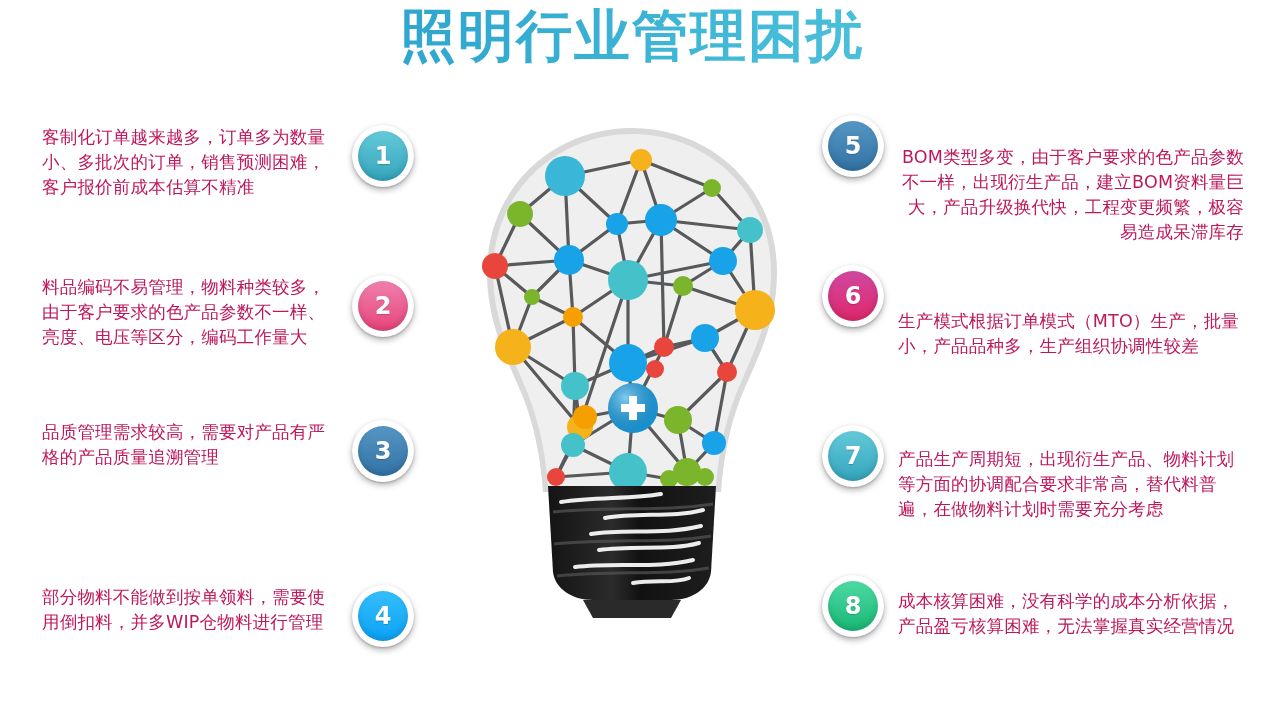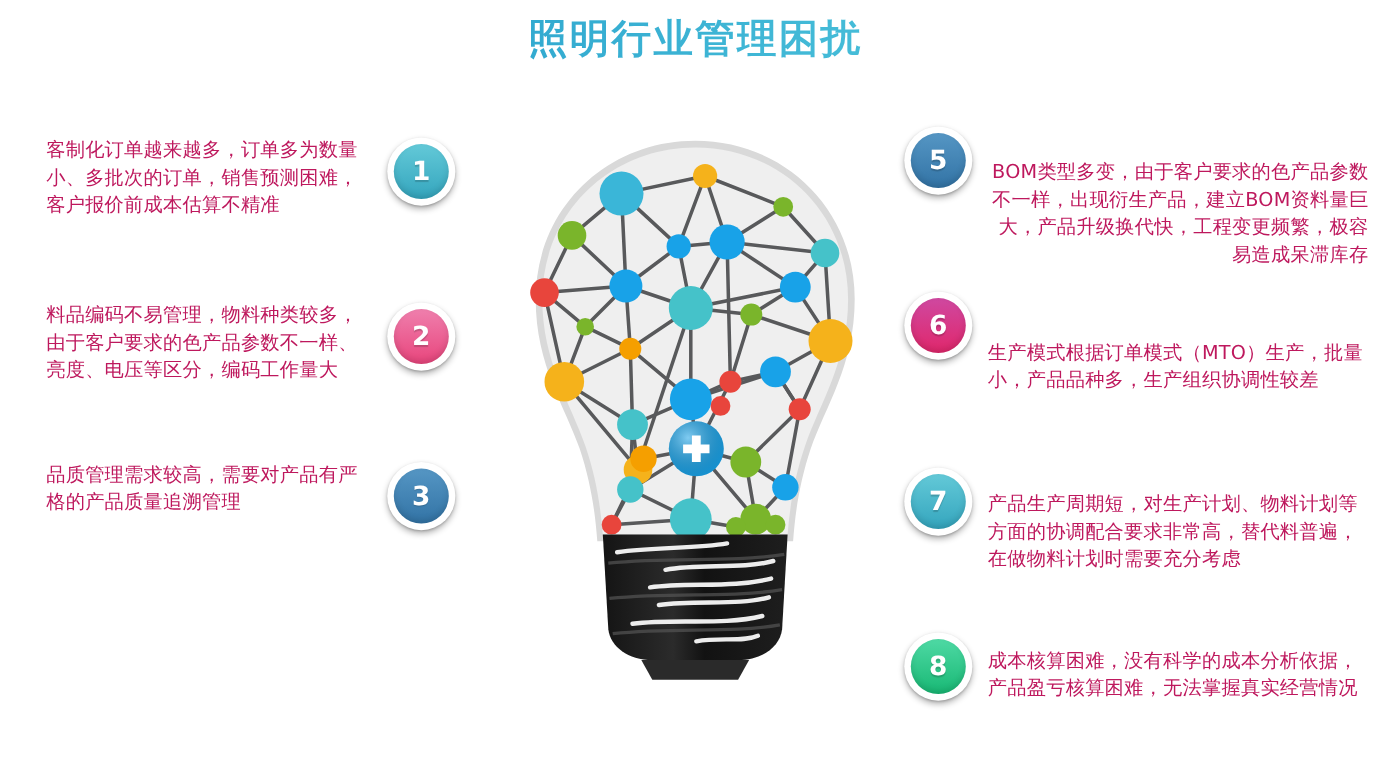--- a/index.html
+++ b/index.html
@@ -9,21 +9,21 @@
     width:1264px; height:711px;
     position:relative; overflow:hidden;
     font-family:"DejaVu Sans","Liberation Sans",sans-serif;
     color:#262626;
   }
 
   
   #slide-title {
     position:absolute; top:6px; left:0; width:100%;
     text-align:center;
-    font-size:36px; font-weight:bold; letter-spacing:2px;
+    font-size:56px; font-weight:bold; letter-spacing:2px;
     line-height:60px;
     background-image:linear-gradient(100deg,#1f94c4 0%,#2ba3cd 28%,#45bcd8 62%,#63cfe2 100%);
     -webkit-background-clip:text; background-clip:text;
     -webkit-text-fill-color:transparent; color:transparent;
     white-space:nowrap;
   }
 
   
   .col { position:absolute; top:0; width:370px; height:711px; }
   #left-column  { left:42px; }
@@ -271,20 +271,28 @@
 
   <div class="item" style="top:420px;">
     <div class="body-text">品质管理需求较高，需要对产品有严格的产品质量追溯管理</div>
     <div class="badge-wrap">
       <div class="badge" style="background-image:linear-gradient(180deg,#5596c4,#3273a5);">
         <span>3</span>
       </div>
     </div>
   </div>
 
+  <div class="item" style="top:585px;">
+    <div class="body-text">部分物料不能做到按单领料，需要使用倒扣料，并多WIP仓物料进行管理</div>
+    <div class="badge-wrap">
+      <div class="badge" style="background-image:linear-gradient(180deg,#35befc,#0aa2f5);">
+        <span>4</span>
+      </div>
+    </div>
+  </div>
 
 </div>
 
 <div id="right-column" class="col">
 
   <div class="item" style="top:115px;">
     <div class="badge-wrap">
       <div class="badge" style="background-image:linear-gradient(180deg,#5596c4,#3273a5);">
         <span>5</span>
       </div>
@@ -300,21 +308,21 @@
     </div>
     <div class="body-text" style="margin-top:44px;">生产模式根据订单模式（MTO）生产，批量小，产品品种多，生产组织协调性较差</div>
   </div>
 
   <div class="item" style="top:425px;">
     <div class="badge-wrap">
       <div class="badge" style="background-image:linear-gradient(180deg,#63c9d8,#34a5bd);">
         <span>7</span>
       </div>
     </div>
-    <div class="body-text" style="margin-top:22px;">产品生产周期短，对生产计划、物料计划等方面的协调配合要求非常高，替代料普遍，在做物料计划时需要充分考虑</div>
+    <div class="body-text" style="margin-top:22px;">产品生产周期短，出现衍生产品、物料计划等方面的协调配合要求非常高，替代料普遍，在做物料计划时需要充分考虑</div>
   </div>
 
   <div class="item" style="top:575px;">
     <div class="badge-wrap">
       <div class="badge" style="background-image:linear-gradient(180deg,#4ed9a4,#18b874);">
         <span>8</span>
       </div>
     </div>
     <div class="body-text" style="margin-top:14px;">成本核算困难，没有科学的成本分析依据，产品盈亏核算困难，无法掌握真实经营情况</div>
   </div>

